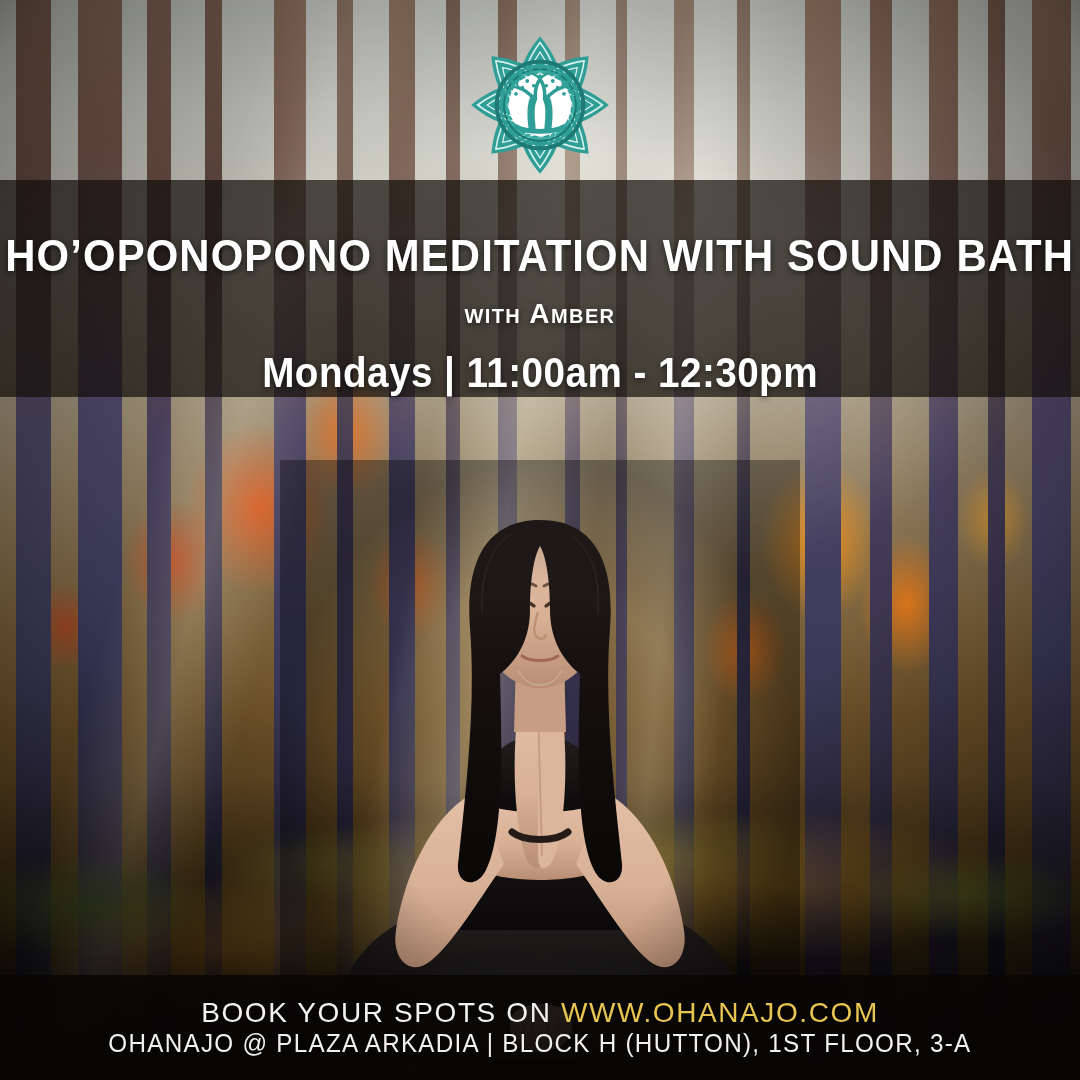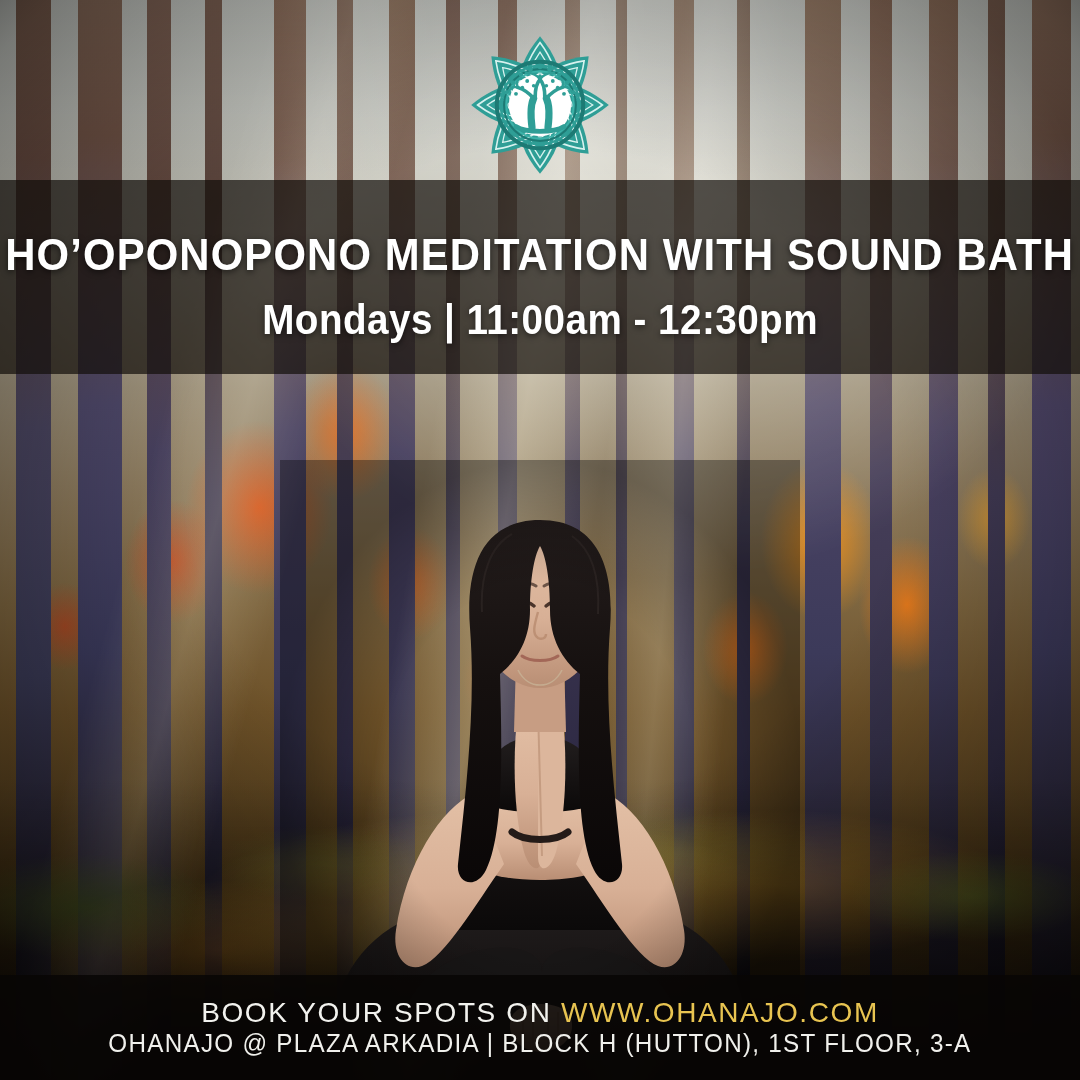--- a/index.html
+++ b/index.html
@@ -101,25 +101,25 @@
   #logo{
     position:absolute; left:50%; top:25px;
     transform:translateX(-50%);
     width:160px; height:160px;
     z-index:6;
   }
   #logo svg{ width:100%; height:100%; display:block; }
 
   
   #title-banner{
-    position:absolute; left:0; top:180px; width:1080px; height:194px;
+    position:absolute; left:0; top:180px; width:1080px; height:217px;
     background:rgba(18,14,10,.70);
     z-index:5;
     display:flex; flex-direction:column;
-    align-items:center; justify-content:center;
+    align-items:center; justify-content:flex-end;
     padding-top:21px;
   }
 
   #event-title{
     color:#ffffff;
     font-family:"Liberation Sans Narrow","Liberation Sans", sans-serif;
     font-weight:700;
     font-size:45px;
     line-height:1;
     letter-spacing:1.2px;
@@ -373,20 +373,24 @@
           <circle cx="122" cy="78" r="2.2"></circle>
         <circle cx="52" cy="94" r="2.2"></circle>
           <circle cx="148" cy="94" r="2.2"></circle>
       </g>
     </svg>
   </div>
 
   <div id="title-banner">
     <div id="event-title">Ho’oponopono Meditation with Sound Bath</div>
 
+    <div id="instructor-line">
+      <span>with</span>
+      <span class="nm">Amber</span>
+    </div>
 
     <div id="schedule-line">Mondays | 11:00am - 12:30pm</div>
   </div>
 
   <div id="footer-banner">
     <div id="booking-line">
       <span>Book your spots on</span>
       <span class="url">www.ohanajo.com</span>
     </div>
     <div id="location-line">OhanaJo @ Plaza Arkadia | Block H (Hutton), 1st Floor, 3-A</div>

